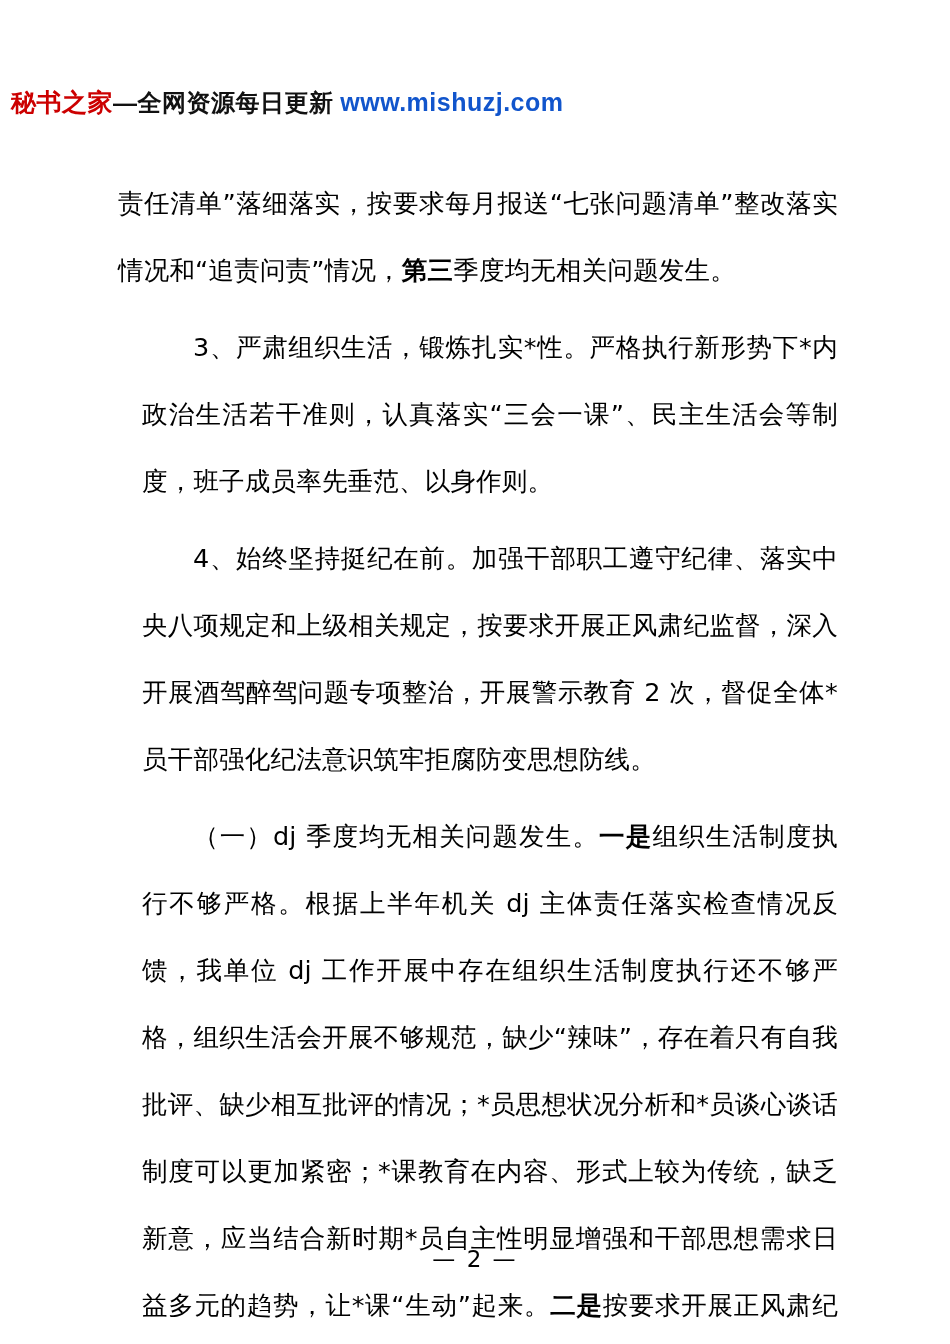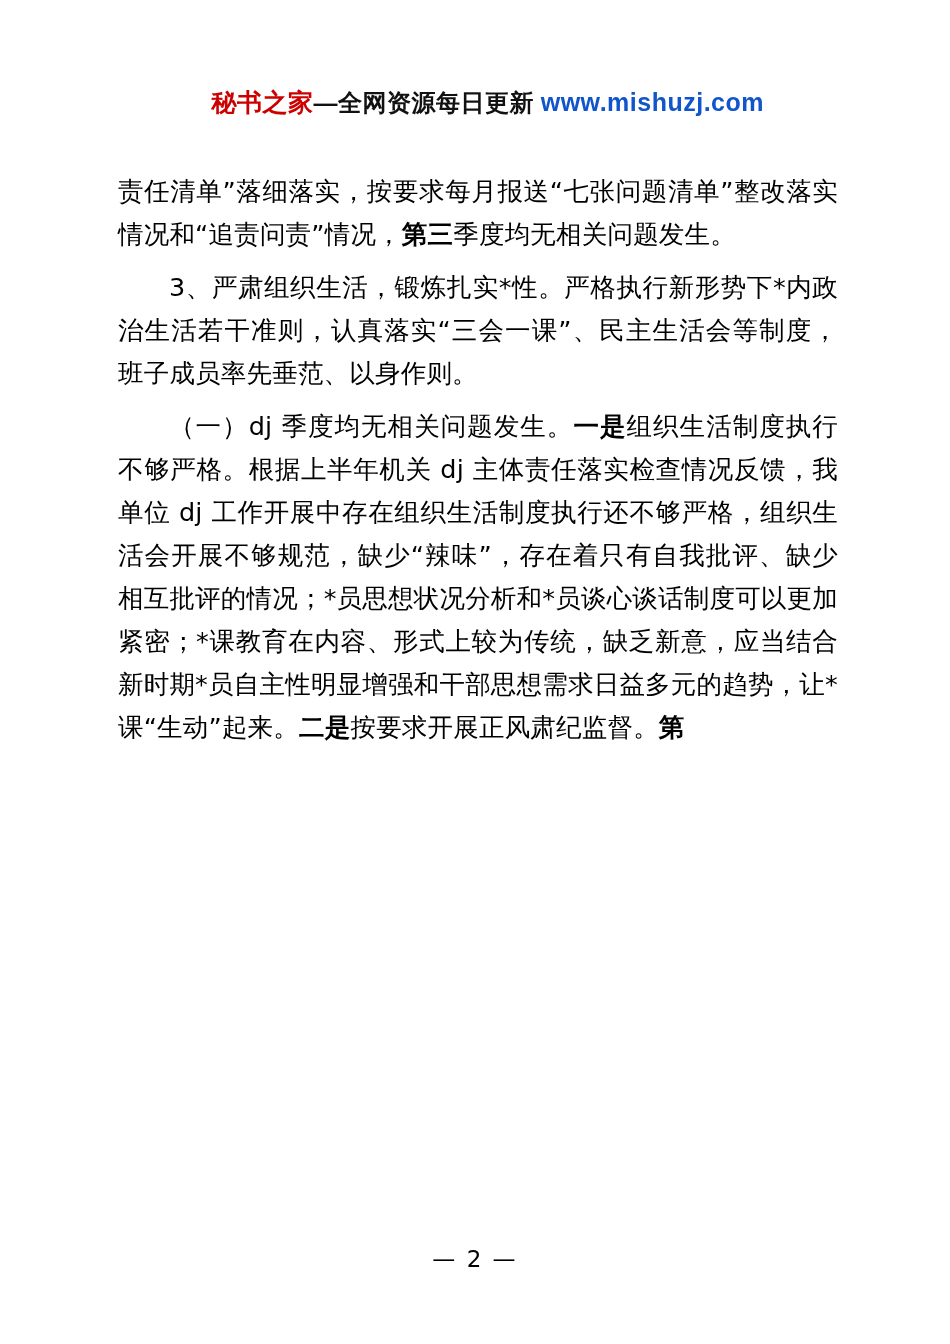--- a/index.html
+++ b/index.html
@@ -18,23 +18,23 @@
   .page {
     width: 950px;
     height: 1344px;
     box-sizing: border-box;
     padding: 0;
     position: relative;
   }
   .header-band {
     position: absolute;
     top: 86px;
-    left: 0;
+    left: 11px;
     width: 764px;
-    text-align: right;
+    text-align: left;
     font-size: 25px;
     font-weight: bold;
     letter-spacing: 0.5px;
     white-space: nowrap;
   }
   .brand-red {
     color: #cc0000;
     font-family: "Liberation Sans", "DejaVu Sans", sans-serif;
     font-weight: bold;
     font-size: 25px;
@@ -54,29 +54,30 @@
   }
   .content {
     position: absolute;
     top: 170px;
     left: 118px;
     width: 720px;
   }
   p.para {
     margin: 0 0 10px 0;
     font-size: 25.5px;
-    line-height: 43px;
+    line-height: 67px;
     text-align: justify;
     text-justify: inter-ideograph;
     letter-spacing: 0.2px;
     font-family: "DejaVu Sans", "Liberation Sans", sans-serif;
     font-weight: normal;
   }
   p.indent {
     text-indent: 51px;
+    margin-left: 24px;
   }
   .b {
     font-weight: bold;
   }
   .footer {
     position: absolute;
     bottom: 72px;
     left: 0;
     width: 950px;
     text-align: center;
@@ -97,20 +98,23 @@
 
   <div class="content">
     <p class="para">
       <span>责任清单”落细落实，按要求每月报送“七张问题清单”整改落实情况和“追责问责”情况，</span><span class="b">第三</span><span>季度均无相关问题发生。</span>
     </p>
 
     <p class="para indent">
       <span>3、严肃组织生活，锻炼扎实*性。</span><span>严格执行新形势下*内政治生活若干准则，认真落实“三会一课”、民主生活会等制度，班子成员率先垂范、以身作则。</span>
     </p>
 
+    <p class="para indent">
+      <span>4、始终坚持挺纪在前。加强干部职工遵守纪律、落实中央八项规定和上级相关规定，按要求开展正风肃纪监督，深入开展酒驾醉驾问题专项整治，开展警示教育 2 次，督促全体*员干部强化纪法意识筑牢拒腐防变思想防线。</span>
+    </p>
 
 
     <p class="para indent">
       <span>（一）dj 季度均无相关问题发生。</span><span class="b">一是</span><span>组织生活制度执行不够严格。</span><span>根据上半年机关 dj 主体责任落实检查情况反馈，我单位 dj 工作开展中存在组织生活制度执行还不够严格，组织生活会开展不够规范，缺少“辣味”，存在着只有自我批评、缺少相互批评的情况；*员思想状况分析和*员谈心谈话制度可以更加紧密；*课教育在内容、形式上较为传统，缺乏新意，应当结合新时期*员自主性明显增强和干部思想需求日益多元的趋势，让*课“生动”起来。</span><span class="b">二是</span><span>按要求开展正风肃纪监督。</span><span class="b">第</span>
     </p>
   </div>
 
   <div class="footer">— 2 —</div>
 
 </div>

